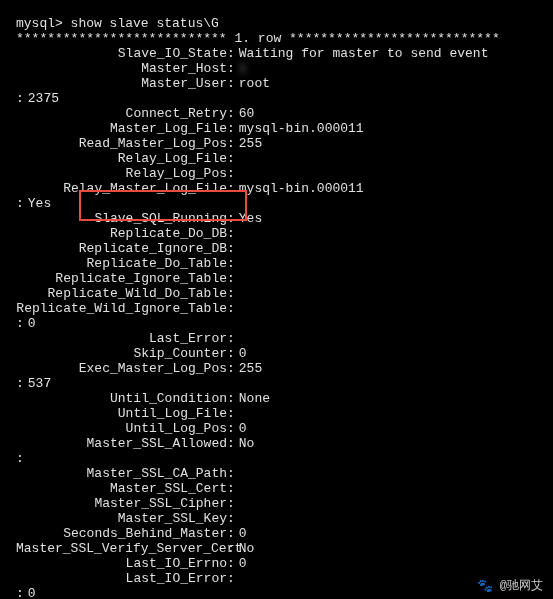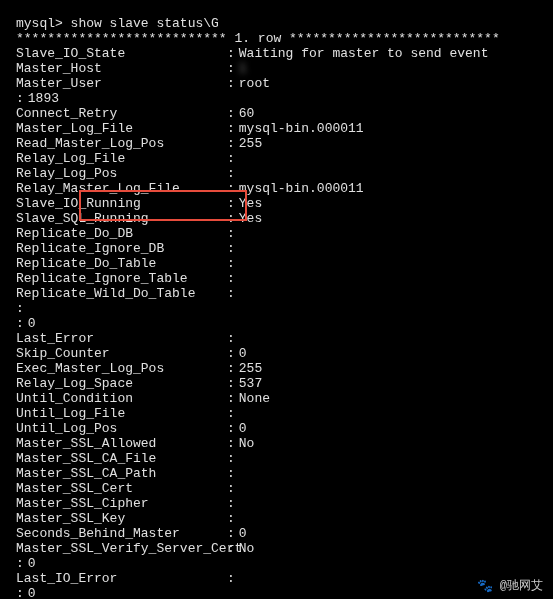--- a/index.html
+++ b/index.html
@@ -26,21 +26,21 @@
     }
     .row-header {
       white-space: pre;
     }
     .row {
       display: flex;
       white-space: pre;
     }
     .label {
       width: 211px;
-      text-align: left;
+      text-align: right;
       flex-shrink: 0;
     }
     .colon {
       flex-shrink: 0;
     }
     .value {
       padding-left: 4px;
     }
     .highlight-box {
       position: absolute;
@@ -72,52 +72,52 @@
 </head>
 <body>
 
 <div class="terminal">
   <div class="prompt-line">mysql&gt; show slave status\G</div>
   <div class="row-header">*************************** 1. row ***************************</div>
   <div id="rows">
       <div class="row"><span class="label">Slave_IO_State</span><span class="colon">:</span><span class="value">Waiting for master to send event</span></div>
       <div class="row"><span class="label">Master_Host</span><span class="colon">:</span><span class="value blur">1            </span></div>
       <div class="row"><span class="label">Master_User</span><span class="colon">:</span><span class="value">root</span></div>
-      <div class="row"><span class="colon">:</span><span class="value">1893</span></div>
+      <div class="row"><span class="colon">:</span><span class="value">2375</span></div>
       <div class="row"><span class="label">Connect_Retry</span><span class="colon">:</span><span class="value">60</span></div>
       <div class="row"><span class="label">Master_Log_File</span><span class="colon">:</span><span class="value">mysql-bin.000011</span></div>
       <div class="row"><span class="label">Read_Master_Log_Pos</span><span class="colon">:</span><span class="value">255</span></div>
       <div class="row"><span class="label">Relay_Log_File</span><span class="colon">:</span><span class="value blur">                    </span></div>
       <div class="row"><span class="label">Relay_Log_Pos</span><span class="colon">:</span><span class="value blur">     </span></div>
       <div class="row"><span class="label">Relay_Master_Log_File</span><span class="colon">:</span><span class="value">mysql-bin.000011</span></div>
-      <div class="row"><span class="label">Slave_IO_Running</span><span class="colon">:</span><span class="value">Yes</span></div>
+      <div class="row"><span class="colon">:</span><span class="value">Yes</span></div>
       <div class="row"><span class="label">Slave_SQL_Running</span><span class="colon">:</span><span class="value">Yes</span></div>
       <div class="row"><span class="label">Replicate_Do_DB</span><span class="colon">:</span><span class="value"></span></div>
       <div class="row"><span class="label">Replicate_Ignore_DB</span><span class="colon">:</span><span class="value"></span></div>
       <div class="row"><span class="label">Replicate_Do_Table</span><span class="colon">:</span><span class="value"></span></div>
       <div class="row"><span class="label">Replicate_Ignore_Table</span><span class="colon">:</span><span class="value"></span></div>
       <div class="row"><span class="label">Replicate_Wild_Do_Table</span><span class="colon">:</span><span class="value"></span></div>
-      <div class="row"><span class="colon">:</span><span class="value"></span></div>
+      <div class="row"><span class="label">Replicate_Wild_Ignore_Table</span><span class="colon">:</span><span class="value"></span></div>
       <div class="row"><span class="colon">:</span><span class="value">0</span></div>
       <div class="row"><span class="label">Last_Error</span><span class="colon">:</span><span class="value"></span></div>
       <div class="row"><span class="label">Skip_Counter</span><span class="colon">:</span><span class="value">0</span></div>
       <div class="row"><span class="label">Exec_Master_Log_Pos</span><span class="colon">:</span><span class="value">255</span></div>
-      <div class="row"><span class="label">Relay_Log_Space</span><span class="colon">:</span><span class="value">537</span></div>
+      <div class="row"><span class="colon">:</span><span class="value">537</span></div>
       <div class="row"><span class="label">Until_Condition</span><span class="colon">:</span><span class="value">None</span></div>
       <div class="row"><span class="label">Until_Log_File</span><span class="colon">:</span><span class="value"></span></div>
       <div class="row"><span class="label">Until_Log_Pos</span><span class="colon">:</span><span class="value">0</span></div>
       <div class="row"><span class="label">Master_SSL_Allowed</span><span class="colon">:</span><span class="value">No</span></div>
-      <div class="row"><span class="label">Master_SSL_CA_File</span><span class="colon">:</span><span class="value"></span></div>
+      <div class="row"><span class="colon">:</span><span class="value"></span></div>
       <div class="row"><span class="label">Master_SSL_CA_Path</span><span class="colon">:</span><span class="value"></span></div>
       <div class="row"><span class="label">Master_SSL_Cert</span><span class="colon">:</span><span class="value"></span></div>
       <div class="row"><span class="label">Master_SSL_Cipher</span><span class="colon">:</span><span class="value"></span></div>
       <div class="row"><span class="label">Master_SSL_Key</span><span class="colon">:</span><span class="value"></span></div>
       <div class="row"><span class="label">Seconds_Behind_Master</span><span class="colon">:</span><span class="value">0</span></div>
       <div class="row"><span class="label">Master_SSL_Verify_Server_Cert</span><span class="colon">:</span><span class="value">No</span></div>
-      <div class="row"><span class="colon">:</span><span class="value">0</span></div>
+      <div class="row"><span class="label">Last_IO_Errno</span><span class="colon">:</span><span class="value">0</span></div>
       <div class="row"><span class="label">Last_IO_Error</span><span class="colon">:</span><span class="value"></span></div>
       <div class="row"><span class="colon">:</span><span class="value">0</span></div>
       <div class="row"><span class="label">Last_SQL_Error</span><span class="colon">:</span><span class="value"></span></div>
     </div>
 </div>
 
 <div class="highlight-box"></div>
 
 <div class="watermark">
   <span class="paw-icon">🐾</span>

